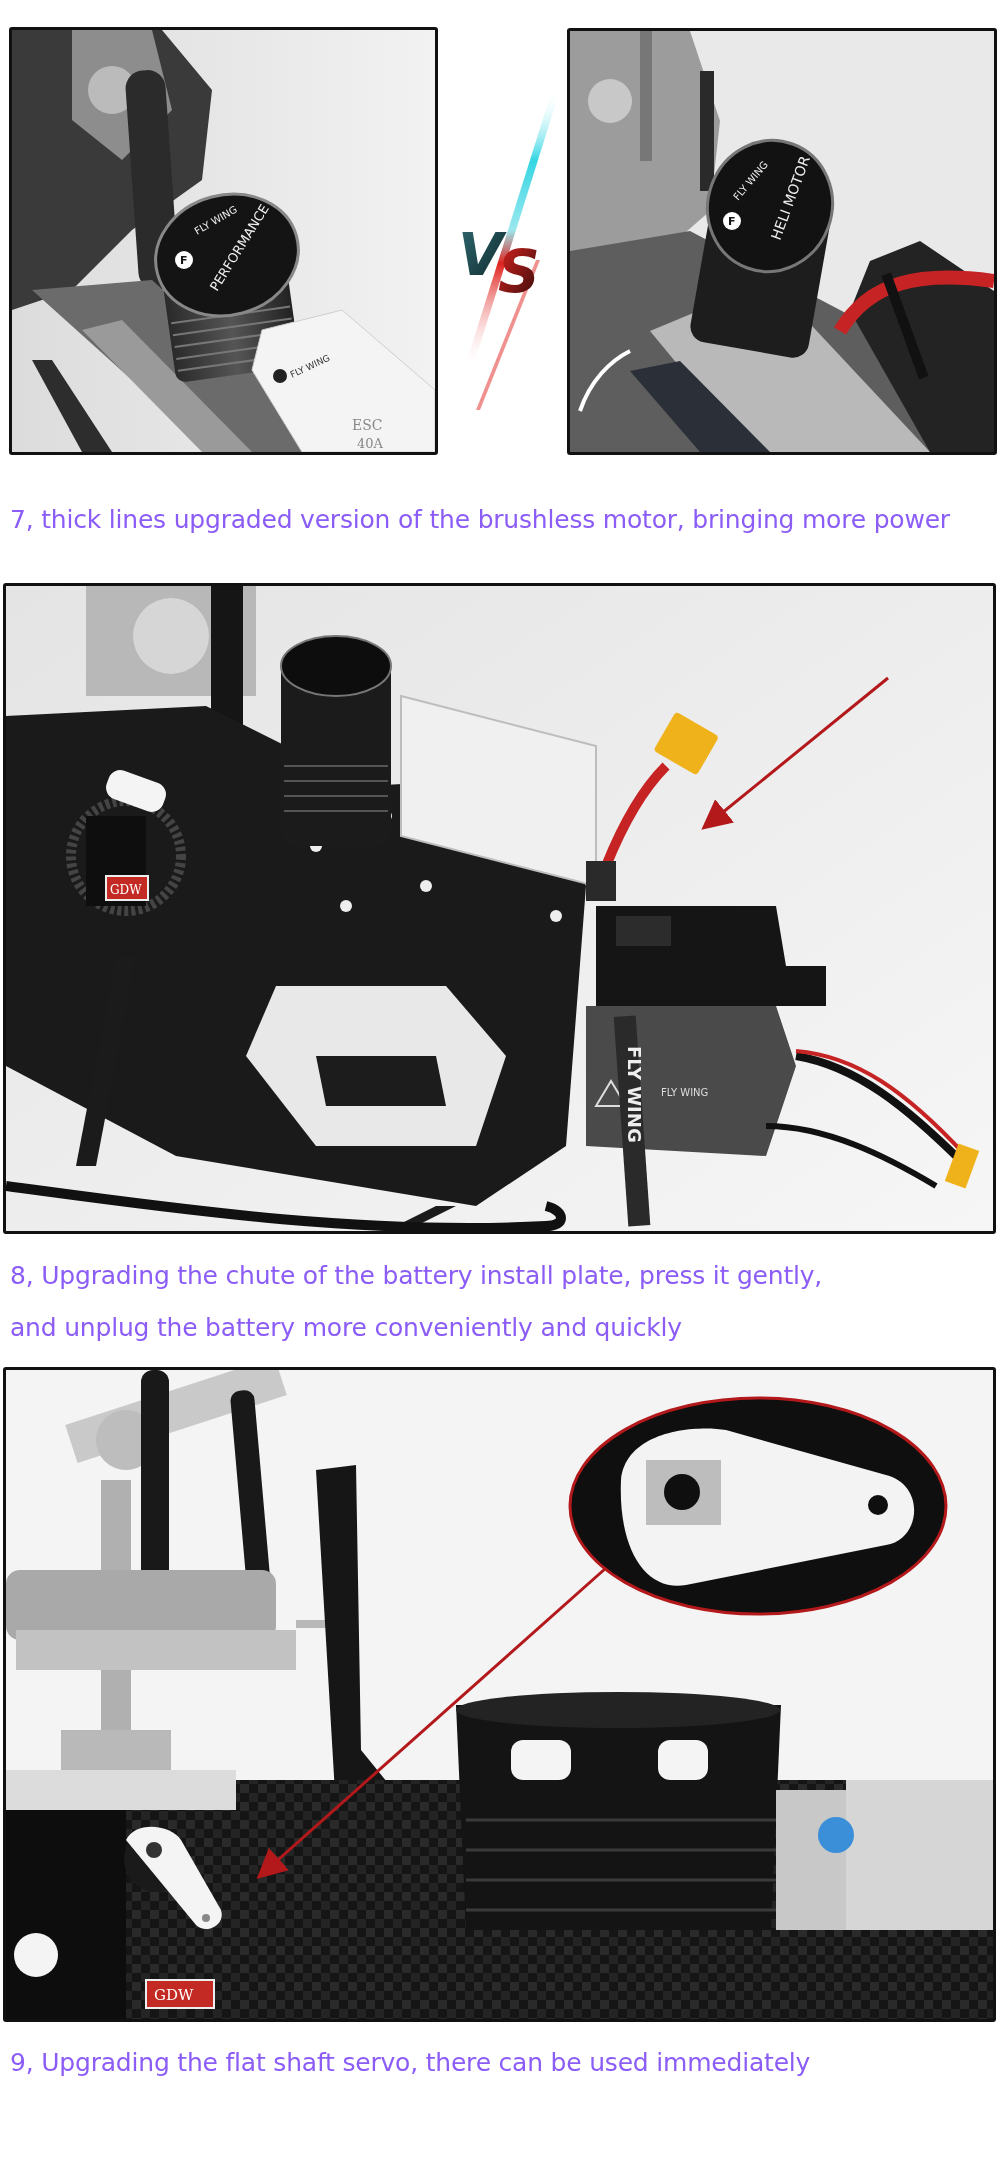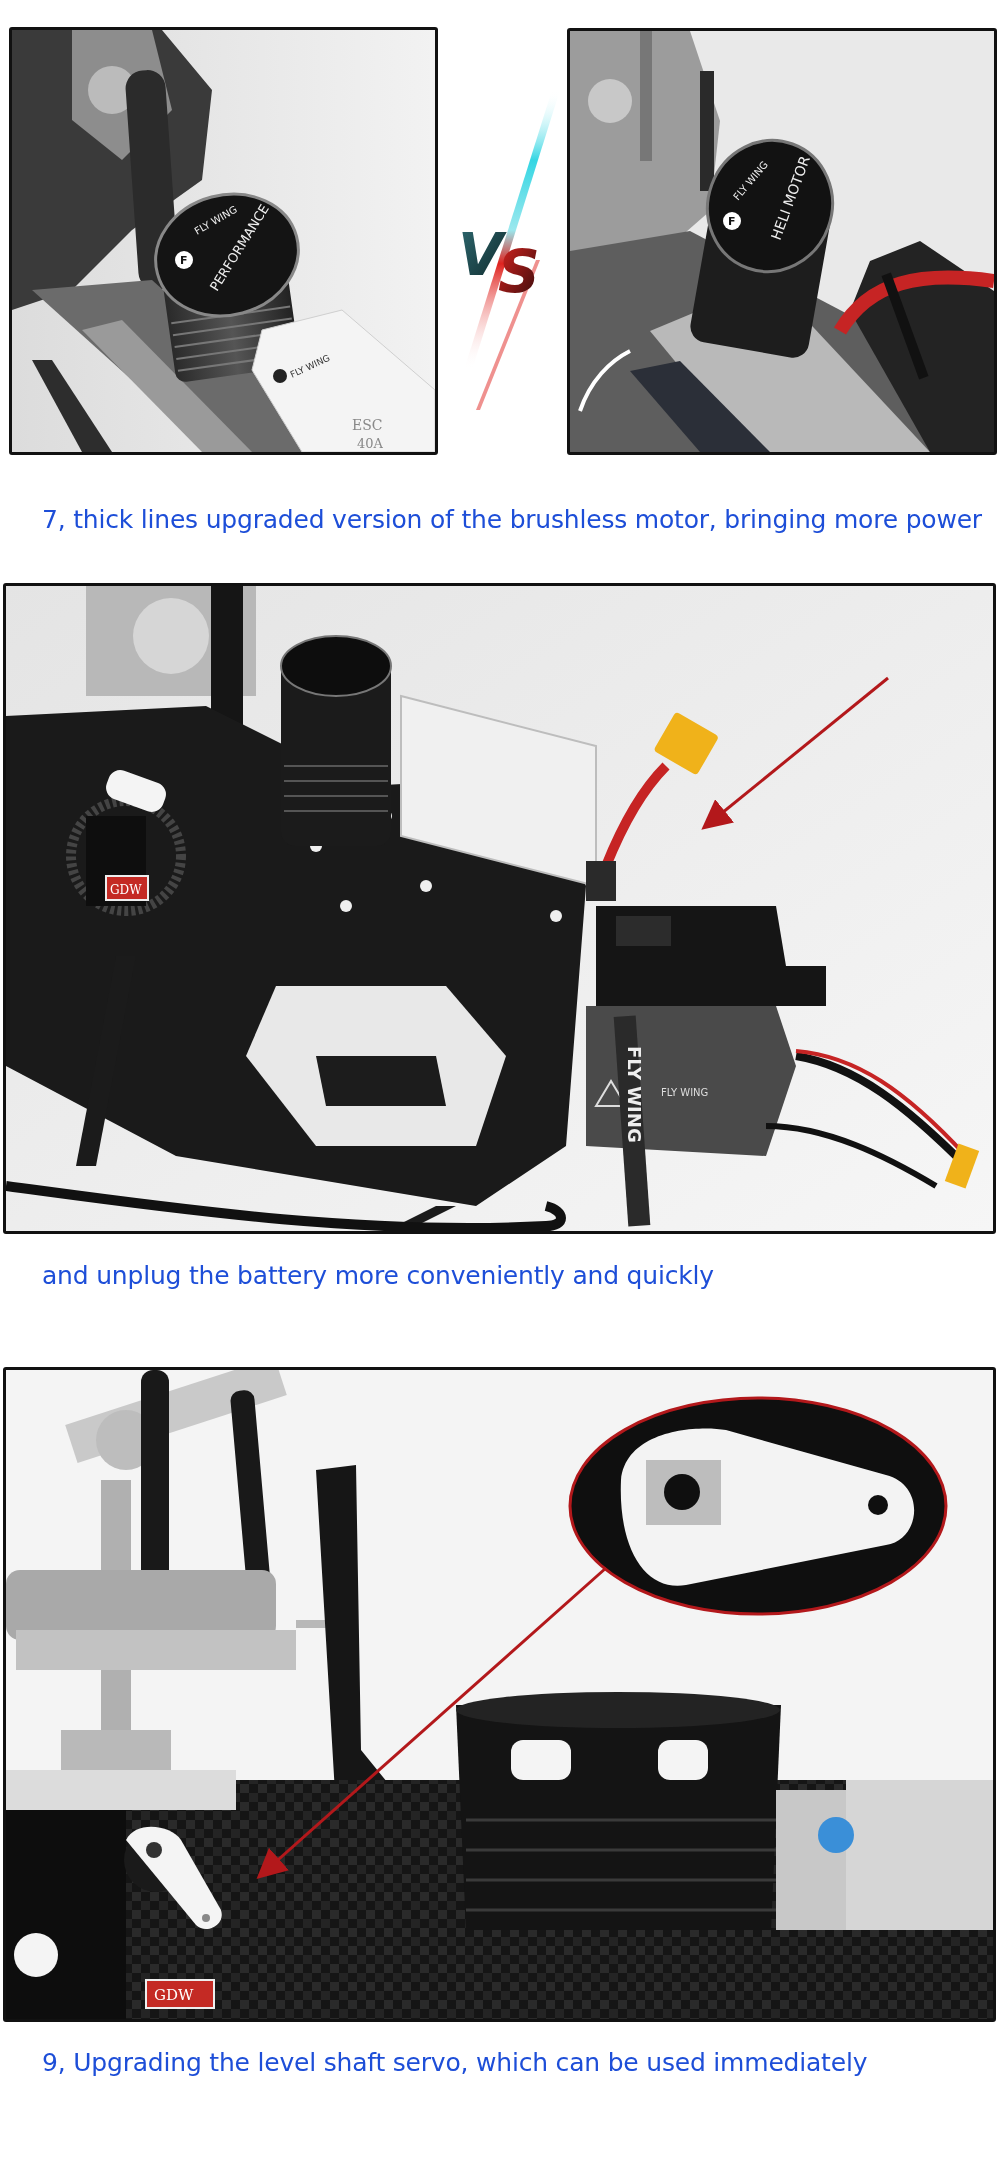--- a/index.html
+++ b/index.html
@@ -1,18 +1,18 @@
 <!DOCTYPE html>
 <html><head>
 <meta charset="utf-8">
 <style>
   html,body{margin:0;padding:0;background:#fff;}
   body{width:1000px;height:2157px;position:relative;overflow:hidden;font-family:"DejaVu Sans","Liberation Sans",sans-serif;color:#222;}
   .frame{position:absolute;border:3px solid #111;border-radius:3px;overflow:hidden;background:#eeeeee;box-sizing:border-box;}
-  .caption{position:absolute;left:10px;font-size:25px;line-height:52px;color:#1d4ed8;letter-spacing:-0.2px;white-space:nowrap;margin-left:32px;}
+  .caption{position:absolute;left:10px;font-size:25px;line-height:52px;color:#8b5cf6;letter-spacing:-0.2px;white-space:nowrap;}
   .caption span{display:block;}
   svg{display:block;}
   .vs{position:absolute;}
 </style>
 </head>
 <body>
 
 <div class="frame" style="left:9px;top:27px;width:429px;height:428px;background:#e9e9e9;">
   <svg width="423" height="422" viewBox="0 0 423 422">
     <defs>
@@ -181,20 +181,21 @@
 
     <path d="M110 370 L130 370 L90 580 L70 580 Z" fill="#1b1b1b"></path>
     <path d="M430 620 L450 620 L400 645 L380 645 Z" fill="#1b1b1b"></path>
     <path d="M0 600 C150 620 350 650 540 640 C560 640 560 625 540 620" stroke="#111" stroke-width="10" fill="none"></path>
 
     <line x1="882" y1="92" x2="700" y2="240" stroke="#b3181b" stroke-width="3" marker-end="url(#arrB)"></line>
   </svg>
 </div>
 
 <div class="caption" style="top:1250px;">
+  <span>8, Upgrading the chute of the battery install plate, press it gently,</span>
   <span>and unplug the battery more conveniently and quickly</span>
 </div>
 
 <div class="frame" style="left:3px;top:1367px;width:993px;height:655px;background:#f2f2f2;">
   <svg width="987" height="649" viewBox="0 0 987 649">
     <defs>
       <pattern id="carbon" width="18" height="18" patternUnits="userSpaceOnUse">
         <rect width="18" height="18" fill="#151515"></rect>
         <rect width="9" height="9" fill="#2a2a2a"></rect>
         <rect x="9" y="9" width="9" height="9" fill="#242424"></rect>
@@ -249,14 +250,14 @@
     <path d="M615 110 C620 60 690 55 720 60 L880 105 C920 115 915 170 880 175 L680 215 C640 222 612 180 615 110 Z" fill="#f3f3f3"></path>
     <rect x="640" y="90" width="75" height="65" fill="#bdbdbd"></rect>
     <circle cx="676" cy="122" r="18" fill="#0f0f0f"></circle>
     <circle cx="872" cy="135" r="10" fill="#0f0f0f"></circle>
 
     <line x1="600" y1="198" x2="255" y2="505" stroke="#b3181b" stroke-width="3" marker-end="url(#arrS)"></line>
   </svg>
 </div>
 
 <div class="caption" style="top:2037px;">
-  <span>9, Upgrading the level shaft servo, which can be used immediately</span>
+  <span>9, Upgrading the flat shaft servo, there can be used immediately</span>
 </div>
 
 </body></html>

